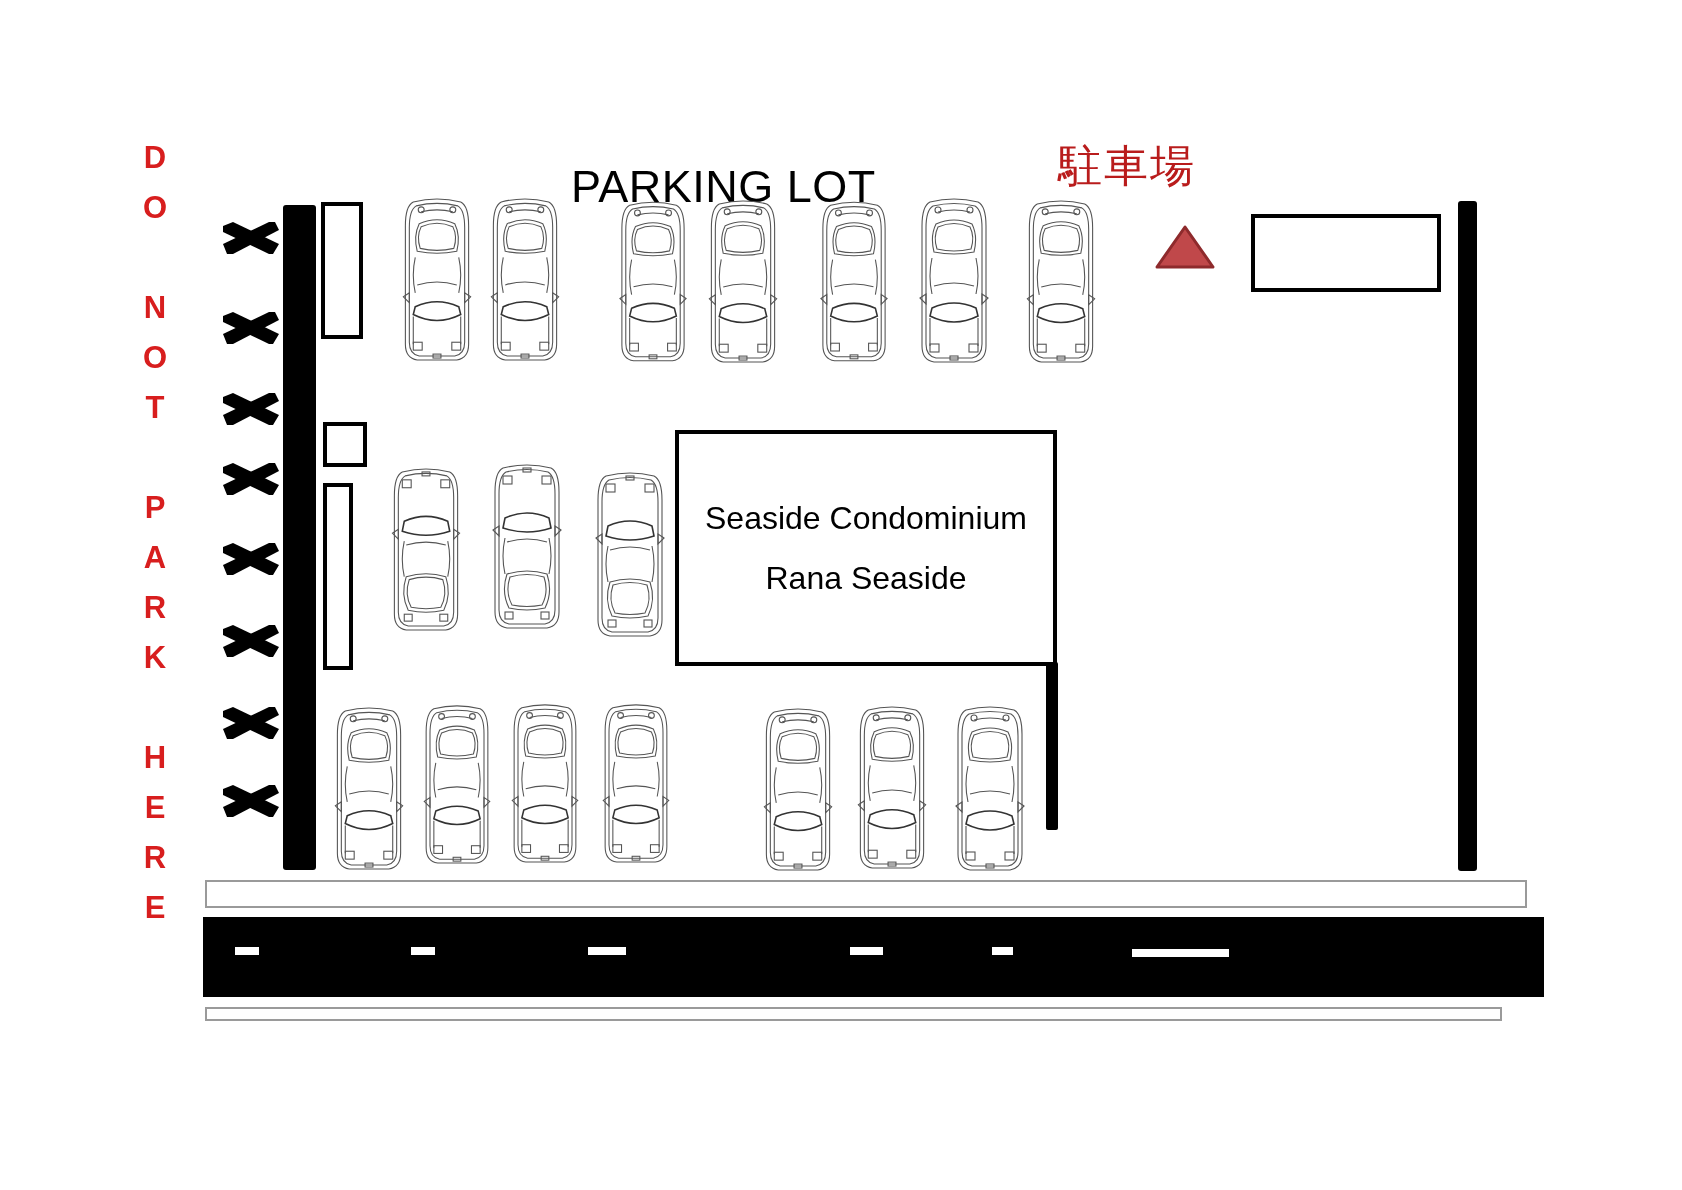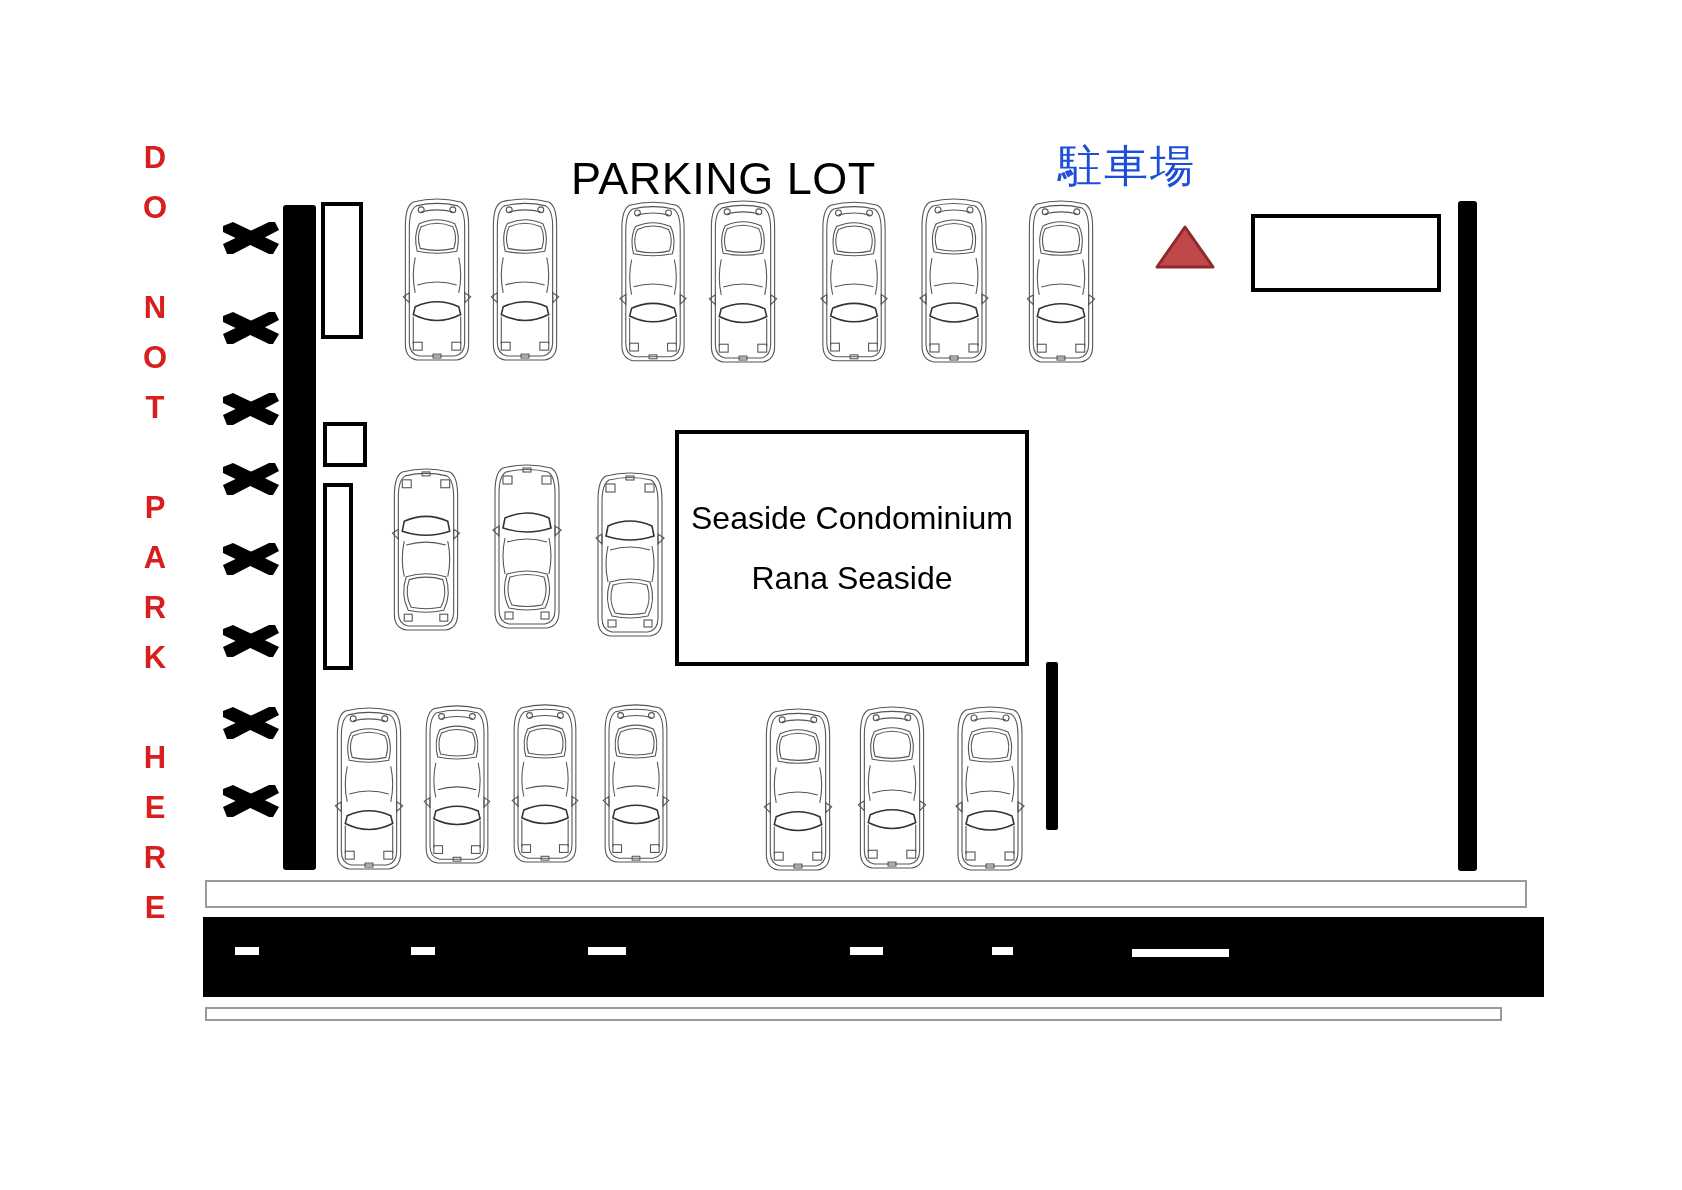--- a/index.html
+++ b/index.html
@@ -1,20 +1,20 @@
 <!DOCTYPE html>
 <html><head>
 <meta charset="utf-8">
 <style>
   html, body { margin:0; padding:0; background:#ffffff; }
   body { width:1682px; height:1190px; position:relative; overflow:hidden;
          font-family:"Liberation Sans", sans-serif; }
   .abs { position:absolute; }
   .title { font-size:45px; color:#000; letter-spacing:0.5px; white-space:nowrap; line-height:1; }
-  .kanji { font-family:"DejaVu Sans", sans-serif; font-size:44px; color:#1d4ed8; line-height:1; letter-spacing:2px; }
+  .kanji { font-family:"DejaVu Sans", sans-serif; font-size:44px; color:#b91c1c; line-height:1; letter-spacing:2px; }
   .warn-letter { position:absolute; left:140px; width:30px; text-align:center;
                  color:#d81e1e; font-weight:bold; font-size:31px; line-height:1; }
   .wall { position:absolute; background:#000; border-radius:3px; }
   .outline-box { position:absolute; border:4px solid #000; box-sizing:border-box; background:#fff; }
   .building { position:absolute; border:4px solid #000; box-sizing:border-box; background:#fff;
               display:flex; flex-direction:column; align-items:center; justify-content:center; }
   .building .line { font-size:32px; color:#000; line-height:1; margin:14px 0; white-space:nowrap; }
   .car { position:absolute; }
   .xmark { position:absolute; width:56px; height:32px; }
   .sidewalk { position:absolute; border:2px solid #9a9a9a; box-sizing:border-box; background:#fff; }
@@ -69,21 +69,21 @@
     </symbol>
     <symbol id="x-sym" viewBox="0 0 56 32">
       <g fill="#000">
         <polygon points="0,4 10,0 56,22 50,32 46,32 0,10"></polygon>
         <polygon points="0,22 46,0 52,0 56,8 10,32 4,32"></polygon>
       </g>
     </symbol>
   </defs>
 </svg>
 
-<div class="abs title" style="left:571px; top:156px;text-align:right;">PARKING LOT</div>
+<div class="abs title" style="left:571px; top:164px;text-align:right;">PARKING LOT</div>
 <div class="abs kanji" style="left:1058px; top:144px;">駐車場</div>
 
 <div>
   <div class="warn-letter" style="top:142px;">D</div>
   <div class="warn-letter" style="top:192px;">O</div>
   <div class="warn-letter" style="top:292px;">N</div>
   <div class="warn-letter" style="top:342px;">O</div>
   <div class="warn-letter" style="top:392px;">T</div>
   <div class="warn-letter" style="top:492px;">P</div>
   <div class="warn-letter" style="top:542px;">A</div>
@@ -127,21 +127,21 @@
 <div class="outline-box" style="left:321px; top:202px; width:42px; height:137px;"></div>
 <div class="outline-box" style="left:323px; top:422px; width:44px; height:45px;"></div>
 <div class="outline-box" style="left:323px; top:483px; width:30px; height:187px;"></div>
 
 <div class="outline-box" style="left:1251px; top:214px; width:190px; height:78px;"></div>
 
 <svg class="abs" style="left:1154px; top:224px;" width="62" height="46">
   <polygon points="31,3 59,43 3,43" fill="#c0484a" stroke="#8e2a2c" stroke-width="3" stroke-linejoin="round"></polygon>
 </svg>
 
-<div class="building" style="left:675px; top:430px; width:354px; height:236px;">
+<div class="building" style="left:675px; top:430px; width:382px; height:236px;">
   <div class="line">Seaside Condominium</div>
   <div class="line">Rana Seaside</div>
 </div>
 
 <svg class="car" style="left:400px; top:196px;" width="74" height="166">
     <use href="#car-sym"></use>
   </svg>
 <svg class="car" style="left:488px; top:196px;" width="74" height="166">
     <use href="#car-sym"></use>
   </svg>

